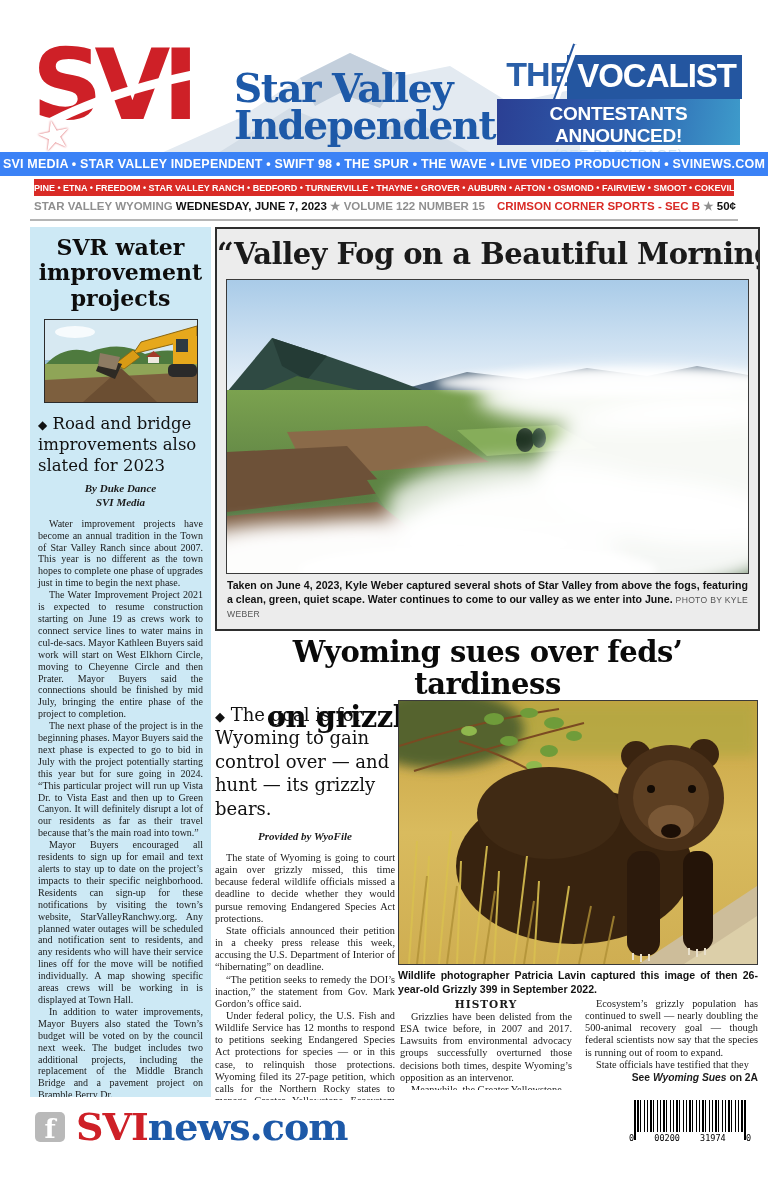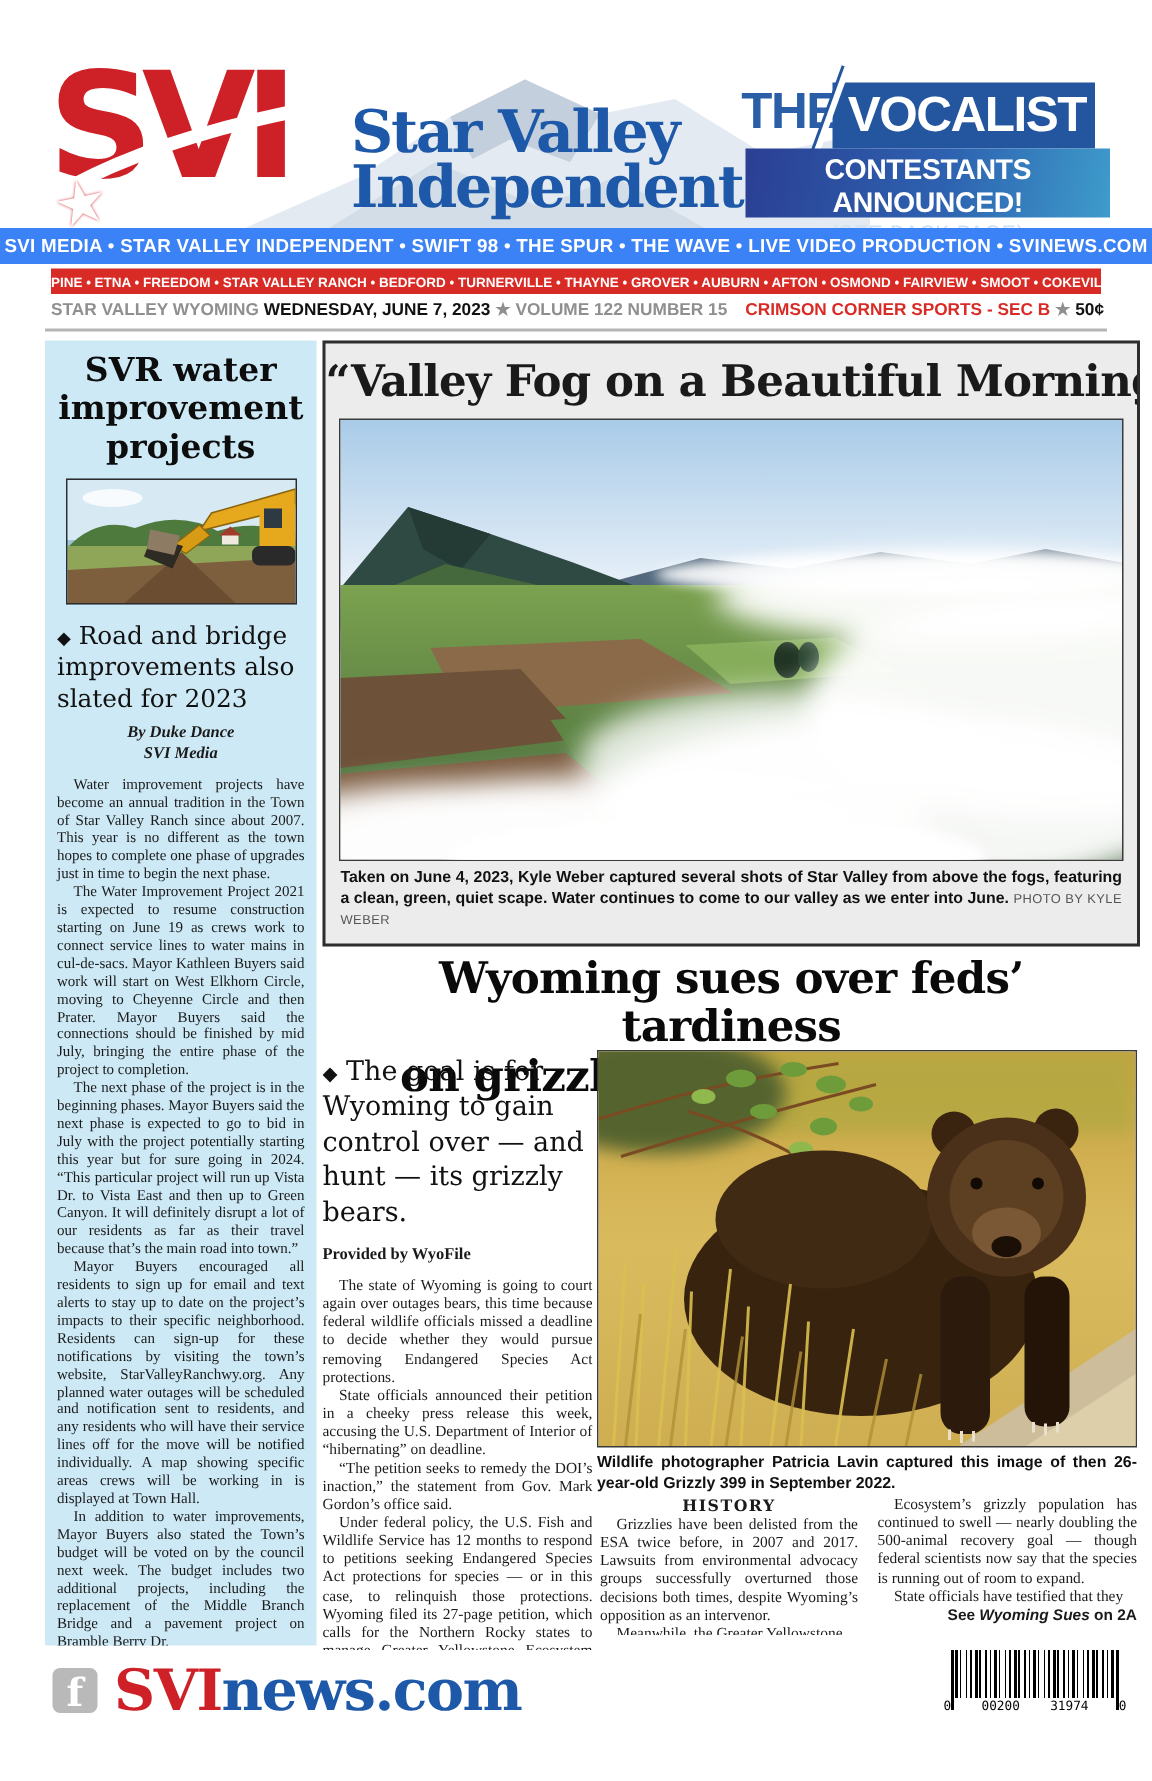--- a/index.html
+++ b/index.html
@@ -10,21 +10,21 @@
   .mast-mountain{position:absolute;left:150px;top:48px;width:430px;height:110px;}
   .logo{position:absolute;left:32px;top:50px;width:205px;height:102px;}
   .logo-text{position:absolute;left:0;top:-22px;font-family:"DejaVu Sans",sans-serif;font-weight:bold;
              font-size:98px;letter-spacing:-8px;color:#ce2027;}
   .logo-swoosh{position:absolute;left:0;top:0;width:205px;height:102px;}
   .logo-star{position:absolute;left:4px;top:62px;font-size:40px;color:#fff;transform:rotate(-12deg);
              text-shadow:0 0 2px #ce2027;}
   .paper-title{position:absolute;left:234px;top:70px;width:250px;color:#1d59a8;
                font-family:"DejaVu Serif",serif;font-weight:bold;font-size:39px;line-height:.95;letter-spacing:-1.5px;}
   .promo{position:absolute;left:497px;top:55px;width:245px;height:92px;}
-  .promo-top{position:absolute;right:12px;top:0;height:44px;white-space:nowrap;}
+  .promo-top{position:absolute;right:0;top:0;height:44px;white-space:nowrap;}
   .promo-the{font-family:"Liberation Sans",sans-serif;font-weight:bold;font-size:34px;color:#2a5fa8;
              letter-spacing:-1px;vertical-align:top;}
   .promo-vocalist{display:inline-block;background:#2456a0;color:#fff;font-family:"Liberation Sans",sans-serif;
                   font-weight:bold;font-size:33px;letter-spacing:-1px;padding:2px 6px 4px 10px;margin-left:-4px;}
   .promo-slash{position:absolute;left:58px;top:-12px;width:4px;height:64px;background:#fff;
                transform:rotate(20deg);box-shadow:-2px 0 0 #2456a0;}
   .promo-banner{position:absolute;left:0;right:2px;top:44px;height:46px;text-align:center;color:#fff;
                 background:linear-gradient(100deg,#2b3f93 0%,#2d62b0 55%,#3e9ccb 100%);padding-top:4px;box-sizing:border-box;}
   .promo-line1{font-family:"Liberation Sans",sans-serif;font-weight:bold;font-size:19px;letter-spacing:-.3px;}
   .promo-line2{font-family:"Liberation Sans",sans-serif;font-size:14px;color:#cfe2f2;letter-spacing:.5px;}
@@ -63,21 +63,21 @@
   .fog-caption{width:521px;margin:5px auto 0;font-family:"Liberation Sans",sans-serif;font-weight:bold;
                font-size:10.6px;line-height:1.3;color:#111;text-align:justify;}
   .credit{font-weight:normal;font-size:8.6px;color:#555;letter-spacing:.3px;}
 
   
   .gz-headline{position:absolute;left:215px;top:636px;width:545px;text-align:center;
                font-family:"DejaVu Serif",serif;font-weight:bold;font-size:29px;line-height:1.12;letter-spacing:-.5px;color:#0a0a0a;}
   .gz-col1{position:absolute;left:215px;top:703px;width:180px;height:397px;overflow:hidden;}
   .gz-subhead{font-family:"DejaVu Serif",serif;font-size:18px;line-height:1.3;color:#111;margin:0 0 10px;}
   .gz-subhead .diamond{font-size:13px;}
-  .gz-byline{font-weight:bold;font-size:11px;margin:4px 0 10px;}
+  .gz-byline{text-align:center;font-style:italic;font-weight:bold;font-size:11px;margin:4px 0 10px;}
   .gz-col1 p, .gz-colsm p{margin:0;font-size:10.3px;line-height:12.15px;text-align:justify;text-indent:11px;}
   .gz-photo{position:absolute;left:398px;top:700px;width:360px;height:265px;border:1px solid #3a3a3a;box-sizing:border-box;}
   .gz-photo svg{display:block;width:100%;height:100%;}
   .gz-caption{position:absolute;left:398px;top:969px;width:360px;font-family:"Liberation Sans",sans-serif;
               font-weight:bold;font-size:10.6px;line-height:1.3;color:#111;text-align:justify;}
   .gz-colsm{position:absolute;top:998px;height:92px;overflow:hidden;}
   .gz-col2{left:400px;width:172px;}
   .gz-col3{left:585px;width:173px;}
   .history{text-align:center;font-family:"DejaVu Serif",serif;font-weight:bold;font-size:10.5px;letter-spacing:1px;margin:0 0 1px;}
   .jump{text-align:right;font-family:"Liberation Sans",sans-serif;font-weight:bold;font-size:10.3px;margin-top:1px;}
@@ -244,21 +244,21 @@
   </section>
 
   <div class="gz-headline">
     <div>Wyoming sues over feds’ tardiness</div>
     <div>on grizzly delisting decision</div>
   </div>
 
   <div class="gz-col1">
     <div class="gz-subhead"><span class="diamond">◆</span><span> The goal is for Wyoming to gain control over — and hunt — its grizzly bears.</span></div>
     <div class="gz-byline">Provided by WyoFile</div>
-    <p>The state of Wyoming is going to court again over outages bears, this time because federal wildlife officials missed a deadline to decide whether they would pursue removing Endangered Species Act protections.</p>
+    <p>The state of Wyoming is going to court again over grizzly missed, this time because federal wildlife officials missed a deadline to decide whether they would pursue removing Endangered Species Act protections.</p>
     <p>State officials announced their petition in a cheeky press release this week, accusing the U.S. Department of Interior of “hibernating” on deadline.</p>
     <p>“The petition seeks to remedy the DOI’s inaction,” the statement from Gov. Mark Gordon’s office said.</p>
     <p>Under federal policy, the U.S. Fish and Wildlife Service has 12 months to respond to petitions seeking Endangered Species Act protections for species — or in this case, to relinquish those protections. Wyoming filed its 27-page petition, which calls for the Northern Rocky states to manage Greater Yellowstone Ecosystem grizzlies, back in January 2022.</p>
   </div>
 
   <div class="gz-photo">
     <svg viewBox="0 0 358 263" preserveAspectRatio="none">
       <defs>
         <linearGradient id="gold" x1="0" y1="0" x2="0" y2="1">
           <stop offset="0" stop-color="#c9a342"></stop>

